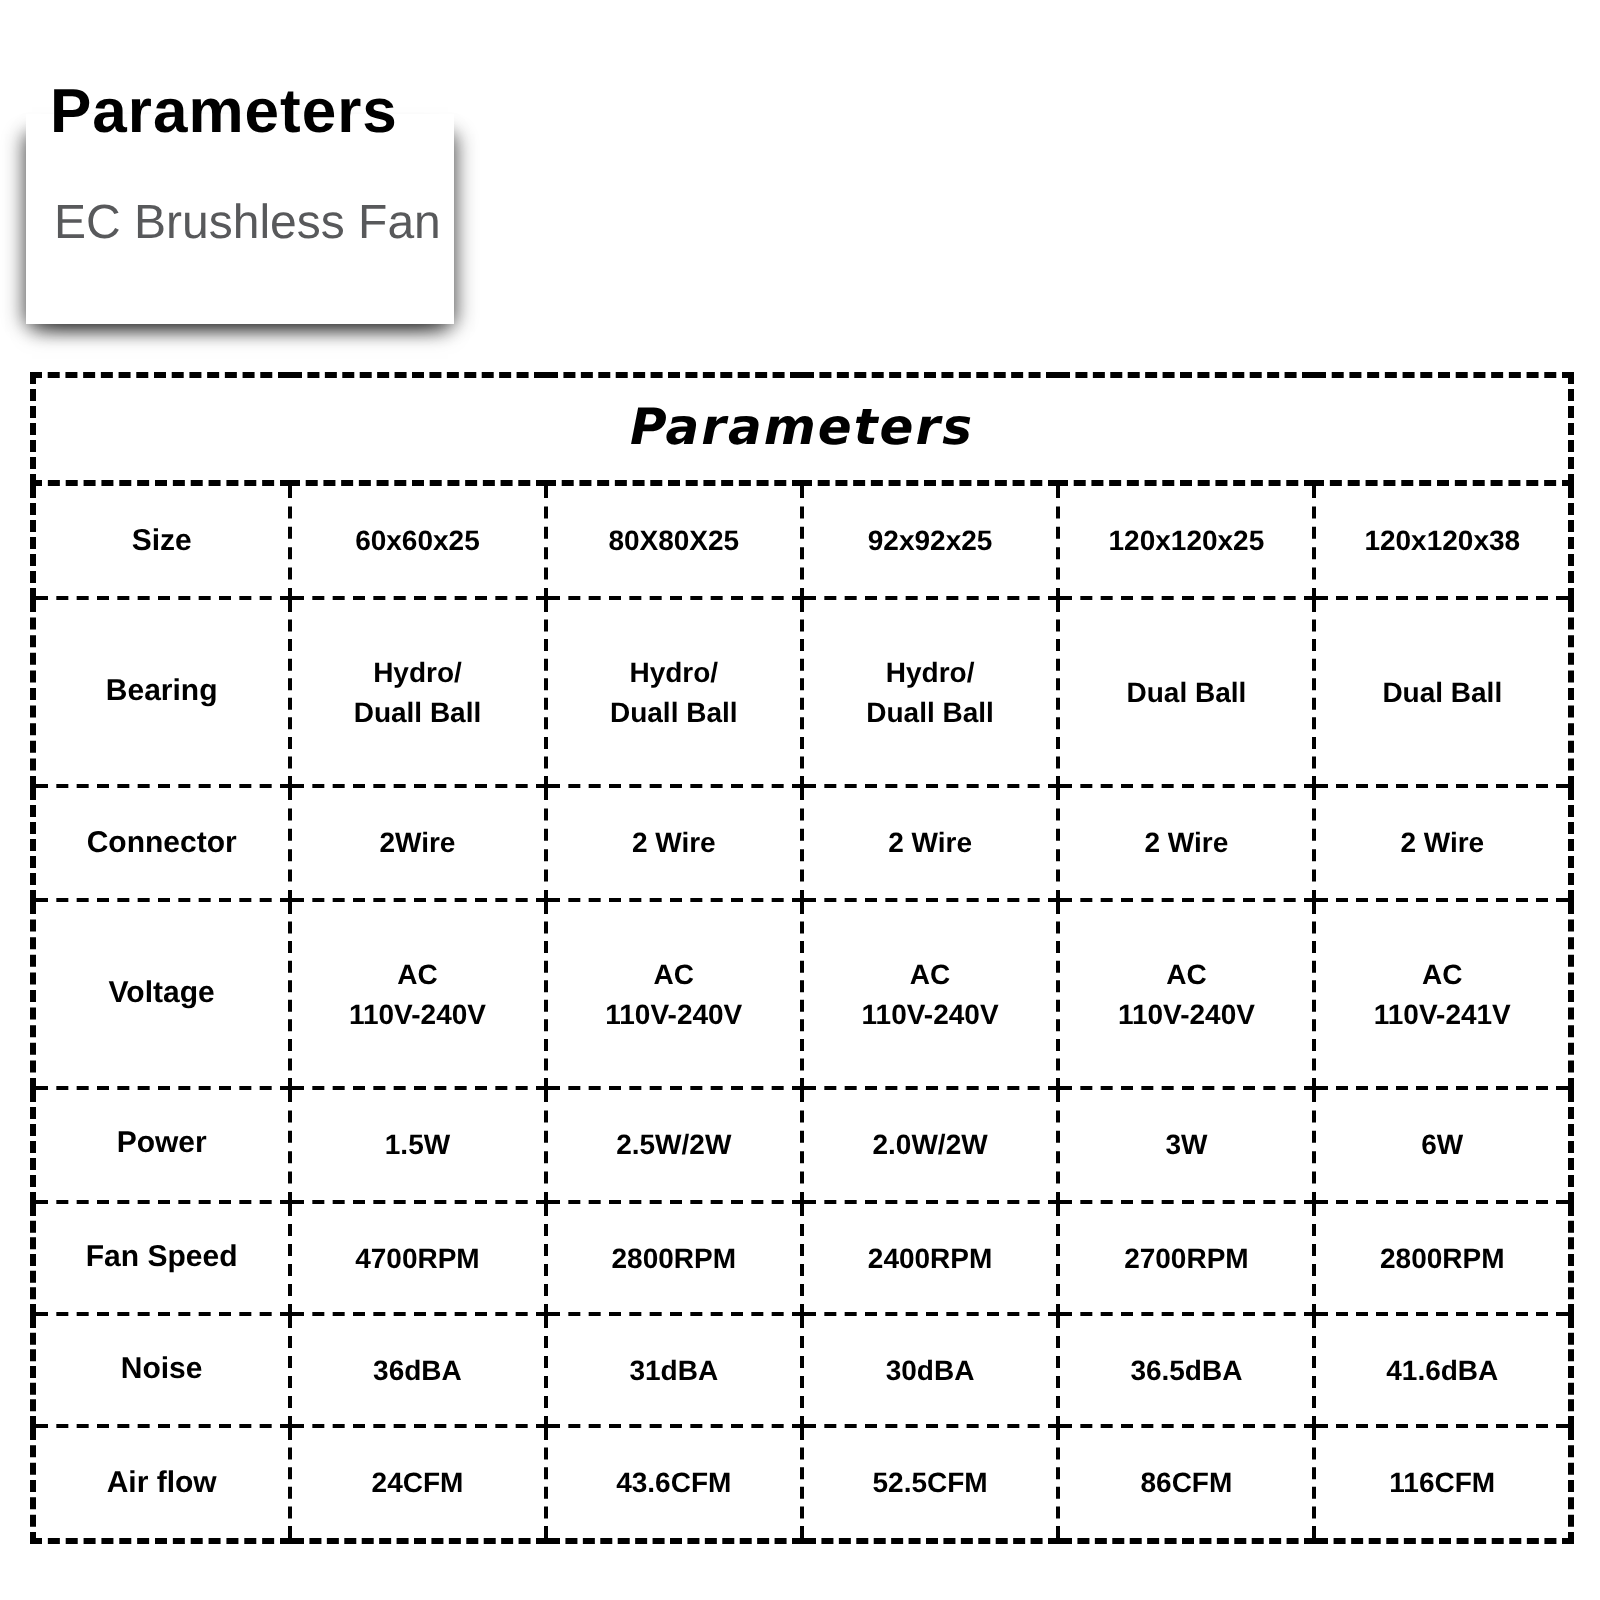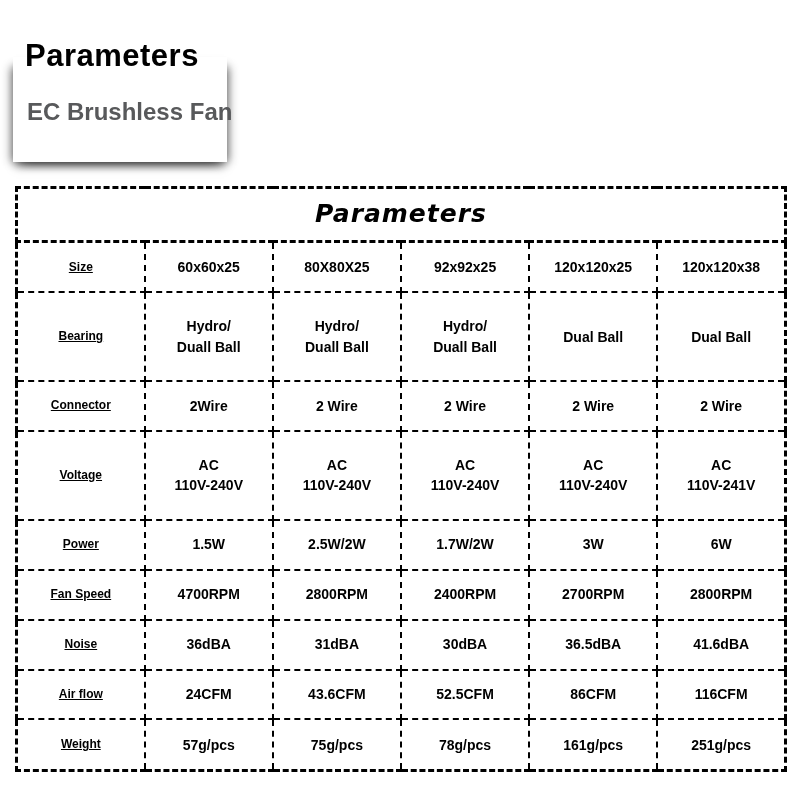--- a/index.html
+++ b/index.html
@@ -9,33 +9,33 @@
 
   
   .header-wrap { position: absolute; left: 13px; top: 38px; width: 228px; height: 140px; }
   .header-card { position: absolute; left: 0; top: 19px; width: 214px; height: 105px;
     background: #ffffff;
     box-shadow: 0 7px 9px -3px rgba(0,0,0,.55),
                 7px 5px 9px -5px rgba(0,0,0,.45),
                -7px 5px 9px -5px rgba(0,0,0,.45); }
   .header-title { position: absolute; left: 12px; top: 0; font-size: 31px; font-weight: 700;
     color: #000; letter-spacing: .5px; white-space: nowrap; }
-  .header-subtitle { position: absolute; left: 14px; top: 60px; font-size: 24px; font-weight: 700;
+  .header-subtitle { position: absolute; left: 14px; top: 60px; font-size: 24px; font-weight: 400;
     color: #58595b; white-space: nowrap; }
 
   
   .table-wrap { position: absolute; left: 15px; top: 186px; width: 772px; height: 586px; }
   table.ptable { width: 100%; height: 100%; border-collapse: collapse; table-layout: fixed;
     background: #fff; }
   table.ptable td { border: 2px dashed #000; text-align: center; vertical-align: middle;
     font-size: 14px; font-weight: 700; color: #000; line-height: 1.45; padding: 2px; }
   table.ptable tr.title-row td { border: 3px dashed #000; height: 54px;
     font-style: italic; font-size: 25px; font-weight: 700;
     font-family: "DejaVu Sans", sans-serif; letter-spacing: 1px; }
-  table.ptable td.rowlabel { font-size: 12px; text-decoration: underline; }
+  table.ptable td.rowlabel { font-size: 15px; }
   table.ptable tr td:first-child { border-left-width: 3px; }
   table.ptable tr td:last-child { border-right-width: 3px; }
   table.ptable tr:last-child td { border-bottom-width: 3px; }
   .ul { text-underline-offset: 2px; }
 </style>
 </head>
 <body>
 
 <div class="page">
 
@@ -80,21 +80,21 @@
             <td>AC<br>110V-240V</td>
             <td>AC<br>110V-240V</td>
             <td>AC<br>110V-240V</td>
             <td>AC<br>110V-240V</td>
             <td>AC<br>110V-241V</td>
           </tr>
           <tr>
             <td class="rowlabel">Power</td>
             <td>1.5W</td>
             <td><span class="ul">2.5W</span>/2W</td>
-            <td><span class="ul">1.7</span>W/2W</td>
+            <td><span class="ul">2.0</span>W/2W</td>
             <td>3W</td>
             <td>6W</td>
           </tr>
           <tr>
             <td class="rowlabel">Fan Speed</td>
             <td>4700RPM</td>
             <td>2800RPM</td>
             <td>2400RPM</td>
             <td>2700RPM</td>
             <td>2800RPM</td>
@@ -108,25 +108,17 @@
             <td>41.6dBA</td>
           </tr>
           <tr>
             <td class="rowlabel">Air flow</td>
             <td>24CFM</td>
             <td>43.6CFM</td>
             <td>52.5CFM</td>
             <td>86CFM</td>
             <td>116CFM</td>
           </tr>
-          <tr>
-            <td class="rowlabel">Weight</td>
-            <td>57g/pcs</td>
-            <td>75g/pcs</td>
-            <td>78g/pcs</td>
-            <td>161g/pcs</td>
-            <td>251g/pcs</td>
-          </tr>
         </tbody>
     </table>
   </div>
 
 </div>
 
 </body></html>

